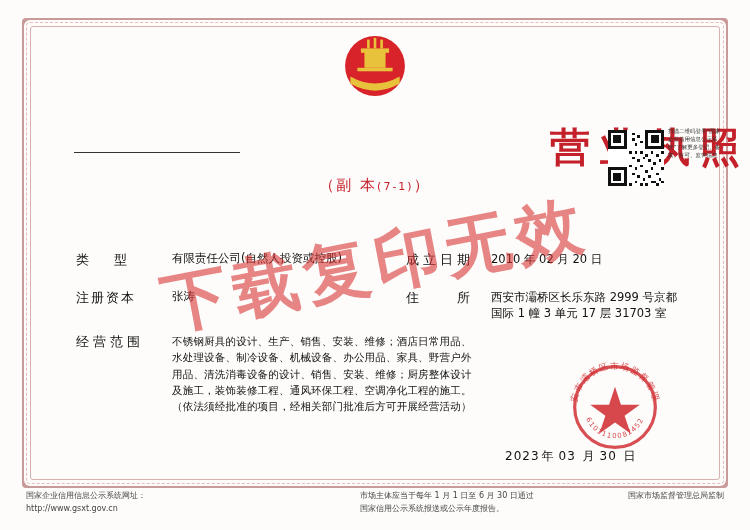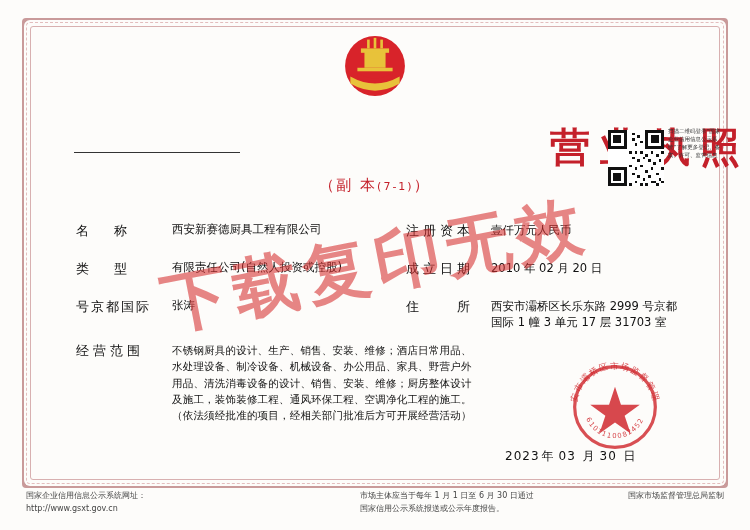--- a/index.html
+++ b/index.html
@@ -222,34 +222,28 @@
         <rect x="12" y="20" width="1" height="1"></rect>
       <rect x="14" y="20" width="1" height="1"></rect>
         <rect x="16" y="19" width="1" height="1"></rect>
       <rect x="18" y="20" width="1" height="1"></rect>
         <rect x="20" y="19" width="1" height="1"></rect>
     </g>
   </svg>
   <div class="qr-note">扫描二维码登录“国家企业信用信息公示系统”了解更多登记、备案、许可、监管信息</div>
 
   <div class="fields">
-    <div class="row">
-      <div class="lab">名　称</div>
-      <div class="val">西安新赛德厨具工程有限公司</div>
-      <div class="lab2">注册资本</div>
-      <div class="val2">壹仟万元人民币</div>
-    </div>
-    <div class="row" style="margin-top:12px;">
+    <div class="row" style="margin-top:29px;">
       <div class="lab">类　型</div>
       <div class="val">有限责任公司(自然人投资或控股)</div>
       <div class="lab2">成立日期</div>
       <div class="val2">2010 年 02 月 20 日</div>
     </div>
     <div class="row" style="margin-top:12px;">
-      <div class="lab" style="letter-spacing:2px;">号京都国际</div>
+      <div class="lab" style="letter-spacing:2px;">注册资本</div>
       <div class="val">张涛</div>
       <div class="lab2">住　　所</div>
       <div class="val2">西安市灞桥区长乐东路 2999 号京都国际 1 幢 3 单元 17 层 31703 室</div>
     </div>
     <div class="row" style="margin-top:18px;height:120px;">
       <div class="lab" style="letter-spacing:4px;">经营范围</div>
       <div class="scope">不锈钢厨具的设计、生产、销售、安装、维修；酒店日常用品、水处理设备、制冷设备、机械设备、办公用品、家具、野营户外用品、清洗消毒设备的设计、销售、安装、维修；厨房整体设计及施工，装饰装修工程、通风环保工程、空调净化工程的施工。（依法须经批准的项目，经相关部门批准后方可开展经营活动）</div>
     </div>
   </div>
 

